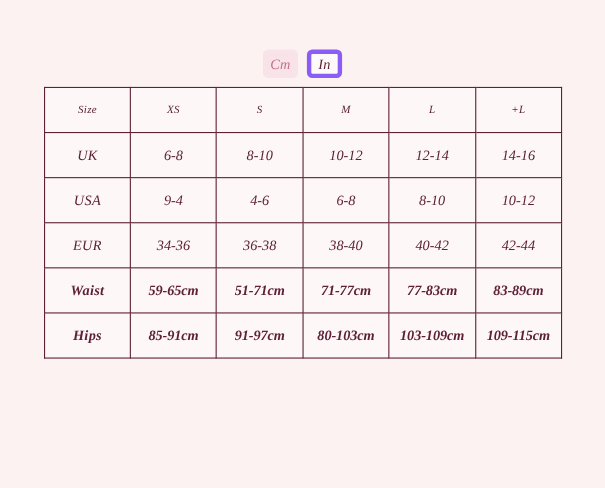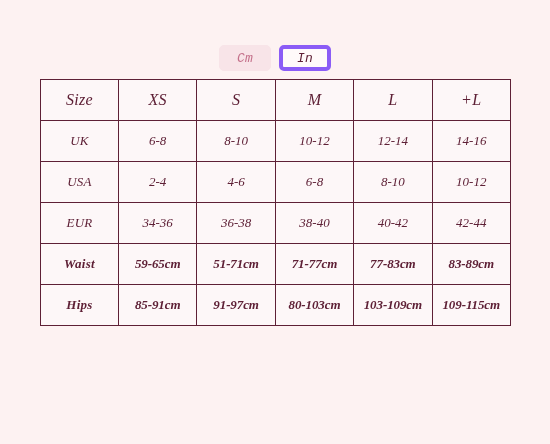--- a/index.html
+++ b/index.html
@@ -27,27 +27,27 @@
     top: 45px;
     left: 0;
     width: 550px;
     display: flex;
     justify-content: center;
     align-items: center;
     gap: 8px;
   }
   .unit-btn {
     box-sizing: border-box;
-    width: 52px;
+    width: 32px;
     height: 26px;
     display: flex;
     align-items: center;
     justify-content: center;
     border-radius: 5px;
-    font-family: Liberation Mono, monospace;
+    font-family: Liberation Serif, serif;
     font-style: italic;
     font-size: 13px;
     line-height: 1;
     letter-spacing: 0.2px;
     cursor: pointer;
     user-select: none;
   }
   .unit-btn.inactive {
     background: #f8e4e8;
     border: 1px solid #f8e4e8;
@@ -83,21 +83,21 @@
     line-height: 1.1;
     padding: 0 2px;
     background: #fdf7f8;
     white-space: nowrap;
   }
   
   table.size-table col.c0 { width: 78px; }
   table.size-table col.cx { width: 78.4px; }
 
   tr.head td {
-    font-size: 16px;
+    font-size: 10px;
     letter-spacing: 0.3px;
   }
   tr.size-row td {
     font-weight: normal;
     font-size: 13px;
     margin-top: 44px;
   }
   tr.meas-row td {
     font-weight: bold;
     font-size: 13px;
@@ -144,21 +144,21 @@
           <td class="rowlabel">UK</td>
           <td>6-8</td>
           <td>8-10</td>
           <td>10-12</td>
           <td>12-14</td>
           <td>14-16</td>
         </tr>
 
         <tr class="size-row">
           <td class="rowlabel">USA</td>
-          <td>2-4</td>
+          <td>9-4</td>
           <td>4-6</td>
           <td>6-8</td>
           <td>8-10</td>
           <td>10-12</td>
         </tr>
 
         <tr class="size-row">
           <td class="rowlabel">EUR</td>
           <td>34-36</td>
           <td>36-38</td>

